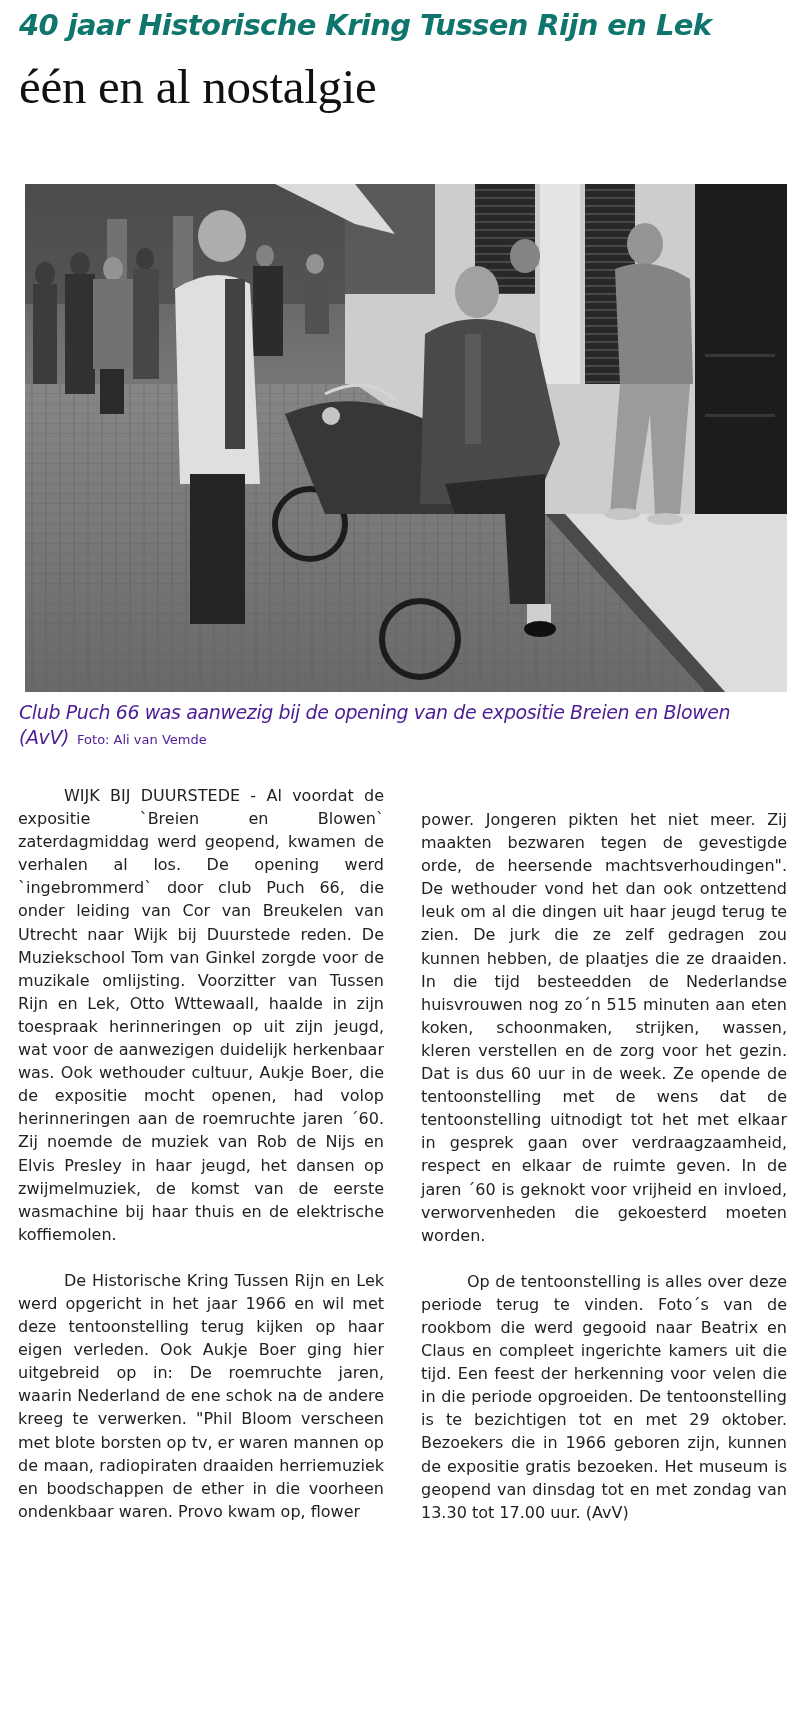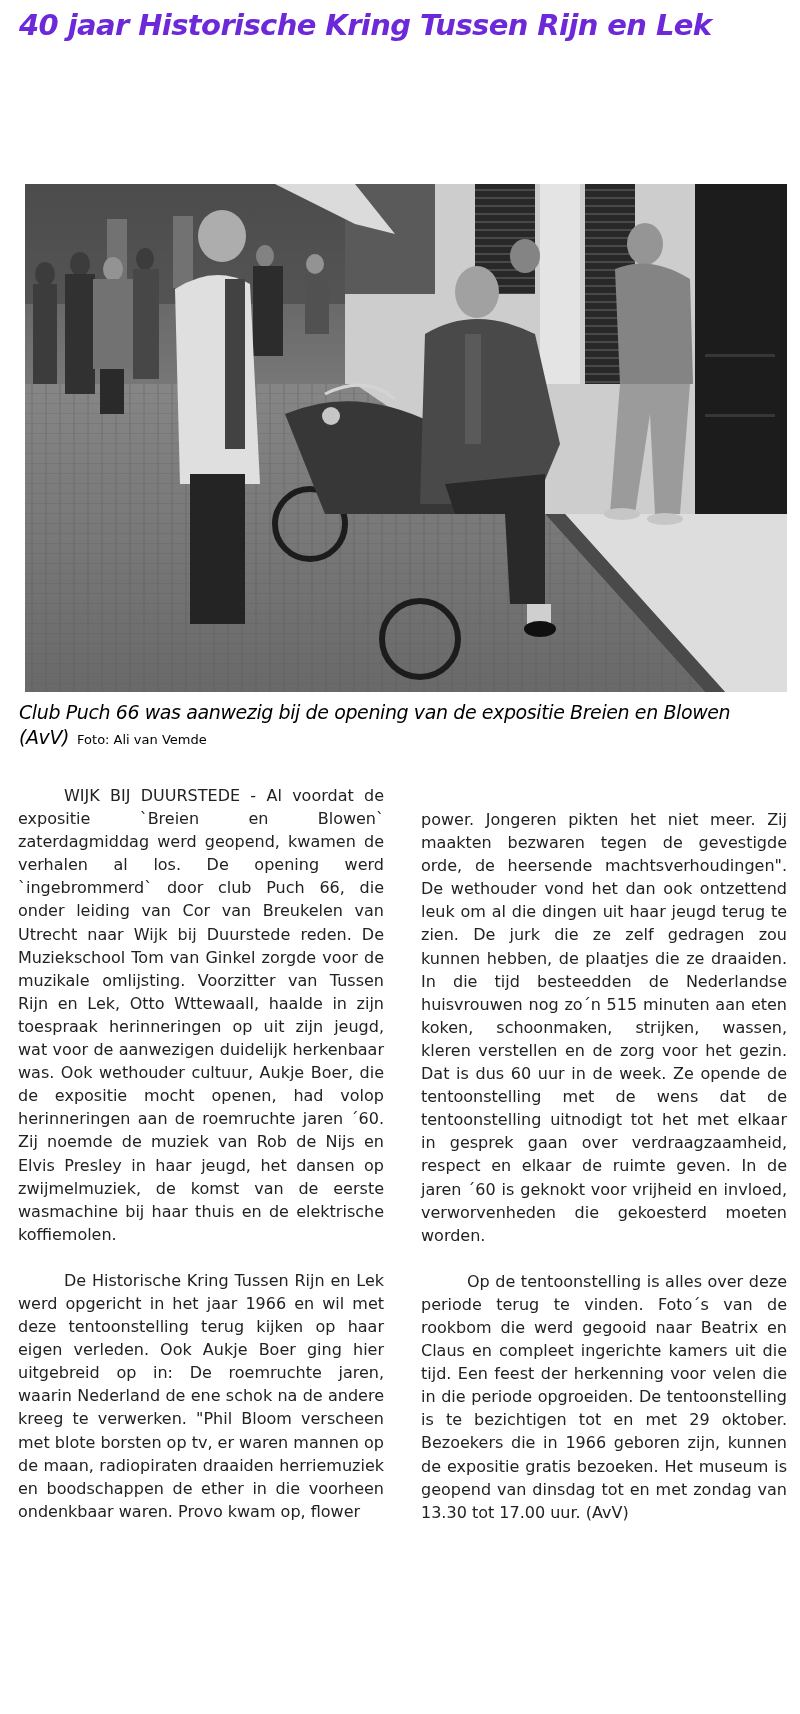--- a/index.html
+++ b/index.html
@@ -17,21 +17,21 @@
     }
     .kicker {
       position: absolute;
       left: 19px;
       top: 8px;
       font-family: "DejaVu Sans", sans-serif;
       font-style: italic;
       font-weight: bold;
       font-size: 29px;
       letter-spacing: -0.6px;
-      color: #6d28d9;
+      color: #0f766e;
       white-space: nowrap;
     }
     .headline {
       position: absolute;
       left: 19px;
       top: 58px;
       font-family: "Liberation Serif", serif;
       font-size: 49px;
       line-height: 58px;
       color: #111;
@@ -52,21 +52,21 @@
 
     .caption {
       position: absolute;
       left: 19px;
       top: 700px;
       width: 760px;
       font-family: "DejaVu Sans", sans-serif;
       font-style: italic;
       font-size: 19px;
       line-height: 25px;
-      color: #000000;
+      color: #4c1d95;
       letter-spacing: -0.4px;
     }
     .caption .credit {
       font-style: normal;
       font-size: 13px;
       margin-left: 8px;
       letter-spacing: 0;
     }
 
     .col {
@@ -87,20 +87,21 @@
       text-indent: 46px;
     }
     .col p.cont { text-indent: 0; margin-top: 24px; }
   </style>
 </head>
 <body>
 
 <div class="kicker">40 jaar Historische Kring Tussen Rijn en Lek</div>
 
 <div class="headline">
+  <div>één en al nostalgie</div>
 </div>
 
 <div class="photo" role="img" aria-label="Black-and-white photo of Club Puch 66 members with vintage mopeds on a cobblestone street in front of a building with shutters; a man in a light jacket stands left, a man sits on a moped in the center, another man stands by a door on the right.">
   <svg width="762" height="508" viewBox="0 0 762 508" xmlns="http://www.w3.org/2000/svg">
     <defs>
       <linearGradient id="sky" x1="0" y1="0" x2="0" y2="1">
         <stop offset="0" stop-color="#5a5a5a"></stop>
         <stop offset="1" stop-color="#7c7c7c"></stop>
       </linearGradient>
       <linearGradient id="street" x1="0" y1="0" x2="0" y2="1">

